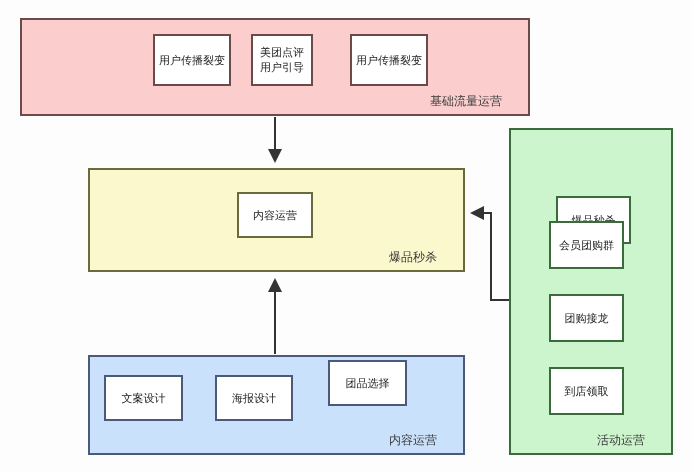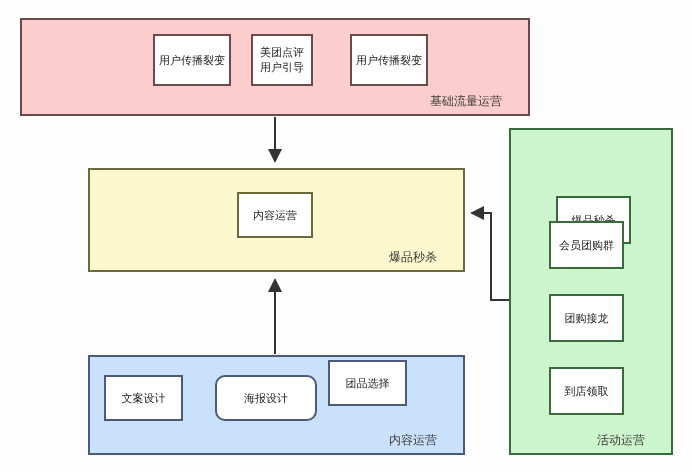--- a/index.html
+++ b/index.html
@@ -92,21 +92,21 @@
   #node-koc      { left: 48px;  top: 34px; width: 82px; height: 52px; }
   #node-offline  { left: 153px; top: 34px; width: 78px; height: 52px; }
   #node-meituan  { left: 251px; top: 34px; width: 62px; height: 52px; }
   #node-viral    { left: 350px; top: 34px; width: 78px; height: 52px; }
 
   
   #node-member-group { left: 237px; top: 192px; width: 76px; height: 46px; }
 
   
   #node-copywriting { left: 104px; top: 375px; width: 79px; height: 46px; }
-  #node-poster      { left: 215px; top: 375px; width: 102px; height: 46px; border-radius: 10px; }
+  #node-poster      { left: 215px; top: 375px; width: 78px; height: 46px; }
   #node-selection   { left: 328px; top: 360px; width: 79px; height: 46px; }
 
   
   #node-flash-sale  { left: 556px; top: 148px; width: 75px; height: 48px; margin-top: 48px; }
   #node-commission  { left: 549px; top: 221px; width: 75px; height: 48px; }
   #node-group-relay { left: 549px; top: 294px; width: 75px; height: 48px; }
   #node-pickup      { left: 549px; top: 367px; width: 75px; height: 48px; }
 
   
   #connectors {

